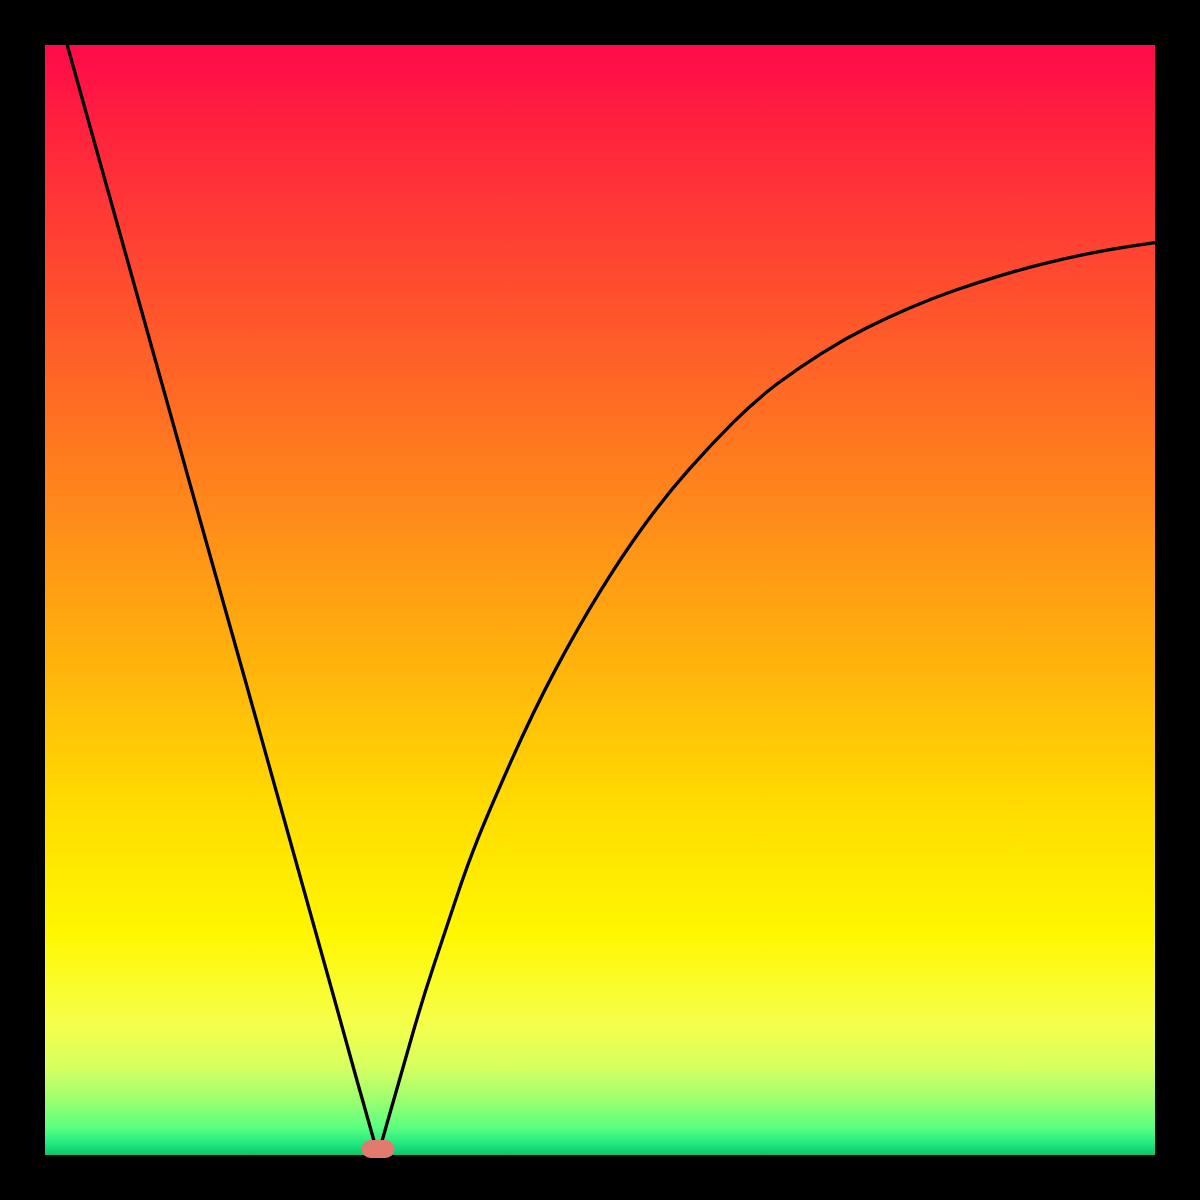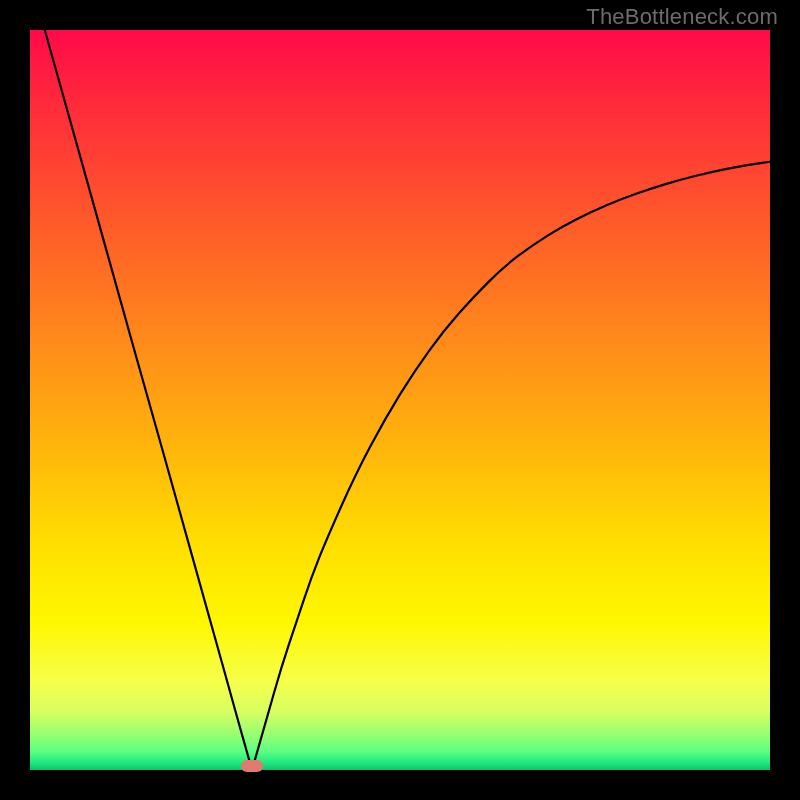--- a/index.html
+++ b/index.html
@@ -65,21 +65,20 @@
     height: 12px;
     background: #e27a6f;
     border-radius: 6px;
     transform: translate(-50%, -50%);
   }
 </style>
 </head>
 <body>
 
 <div class="outer">
-  <div class="watermark">TheBottleneck.com</div>
 
   <div class="plot-area">
     <svg viewBox="0 0 740 740" preserveAspectRatio="none">
       <path id="curve-path" fill="none" stroke="#000" stroke-width="2.2" d="M14.80 0.00 L44.40 105.82 L74.00 211.64 L103.60 317.46 L133.20 422.54 L162.80 528.36 L192.40 634.18 L207.20 687.46 L222.00 740.00 L222.00 740.00 Q236.80 688.20 244.20 662.30 Q251.60 636.40 259.00 614.20 Q266.40 592.00 273.80 569.80 Q281.20 547.60 288.60 529.10 Q296.00 510.60 310.80 477.30 Q325.60 444.00 340.40 416.25 Q355.20 388.50 370.00 364.45 Q384.80 340.40 399.60 320.05 Q414.40 299.70 429.20 283.05 Q444.00 266.40 458.80 251.60 Q473.60 236.80 488.40 225.70 Q503.20 214.60 518.00 205.35 Q532.80 196.10 547.60 188.70 Q562.40 181.30 577.20 175.01 Q592.00 168.72 606.80 163.54 Q621.60 158.36 636.40 153.92 Q651.20 149.48 666.00 145.78 Q680.80 142.08 695.60 139.12 Q710.40 136.16 725.20 133.94 T740.00 131.72"></path>
     </svg>
     <div id="vertex-marker" class="marker" style="left: 222px; top: 736.3px;"></div>
   </div>
 </div>
 
 </body></html>

